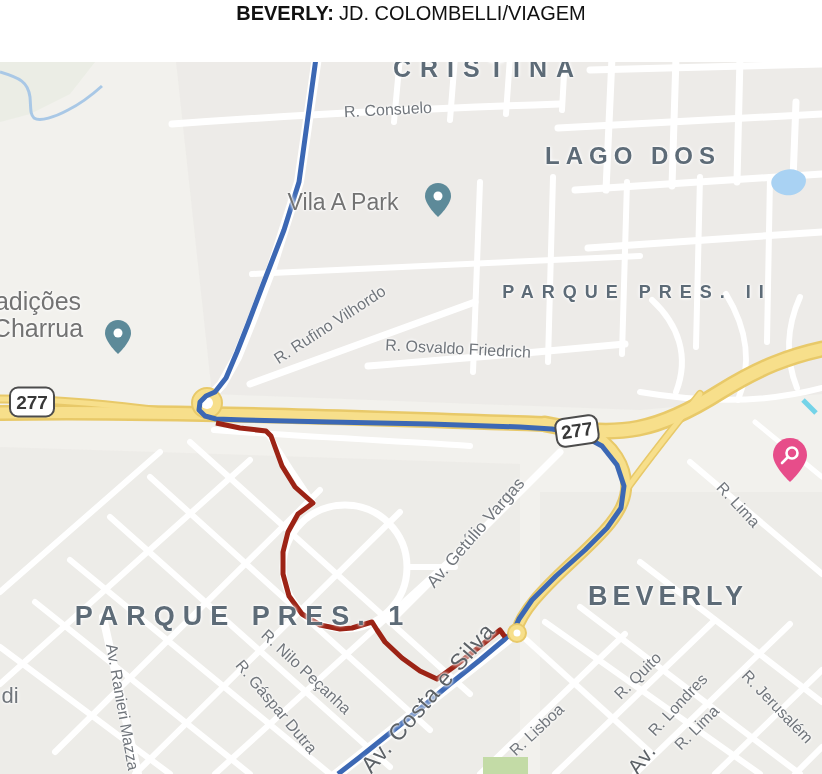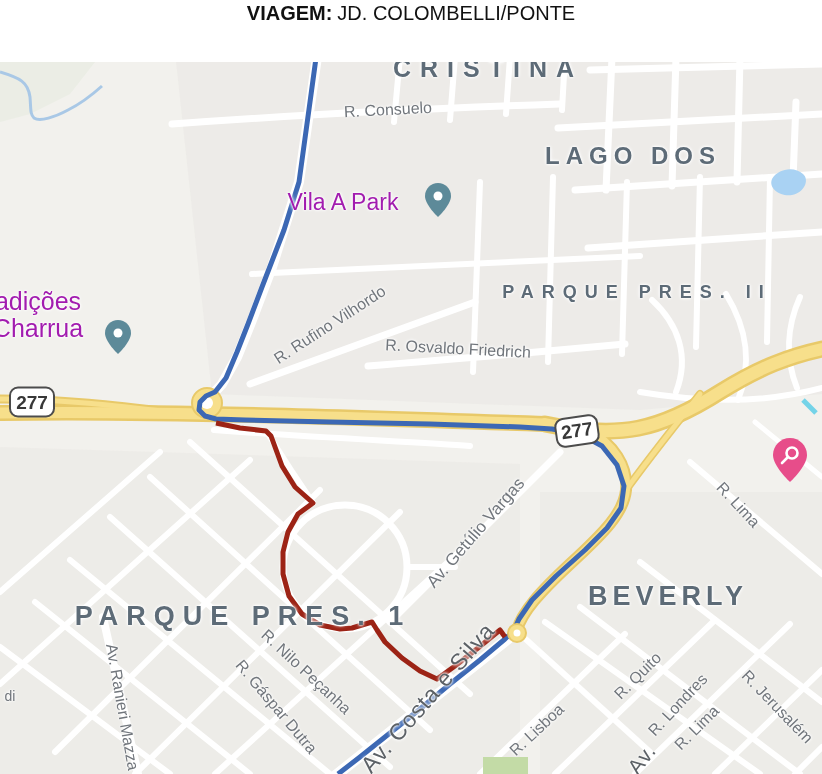--- a/index.html
+++ b/index.html
@@ -12,33 +12,33 @@
   #header .l2{display:block;margin-top:2px;font-size:20px;color:#111;}
   #header .l2 b{font-weight:bold;margin-right:5px;}
   
   #map{position:absolute;left:0;top:62px;width:822px;height:712px;overflow:hidden;
        background:#f2f1ed;}
   #map svg{position:absolute;left:0;top:0;}
   .lbl{position:absolute;white-space:nowrap;transform:translate(-50%,-50%);
        text-shadow:0 0 2px #fff,0 0 3px #fff,0 0 4px #fff;}
   .area{color:#5d6b77;font-weight:bold;text-align:center;}
   .street{color:#71767c;font-size:16px;}
-  .poi-name{color:#a21caf;font-size:23px;}
+  .poi-name{color:#737373;font-size:23px;}
   .big-av{color:#5c6166;font-size:23px;letter-spacing:1px;}
   .shield{position:absolute;transform:translate(-50%,-50%);background:#fff;
           border:2.5px solid #4c4c4c;border-radius:9px;color:#383838;font-weight:bold;
           font-size:19px;text-align:center;box-sizing:border-box;}
   .pin{position:absolute;}
 </style>
 </head>
 <body>
 <div id="page">
 
 <div id="header">
-  <span class="l2"><b>VIAGEM:</b><span>JD. COLOMBELLI/PONTE</span></span>
+  <span class="l2"><b>BEVERLY:</b><span>JD. COLOMBELLI/VIAGEM</span></span>
 </div>
 
 <div id="map">
   <svg width="822" height="712" viewBox="0 0 822 712">
 
     <polygon points="175,-10 822,-10 822,332 640,348 212,332" fill="#e9e8e4" opacity="0.6"></polygon>
     <polygon points="0,385 520,402 520,712 0,712" fill="#e9e8e4" opacity="0.55"></polygon>
     <polygon points="540,430 822,430 822,712 540,712" fill="#e9e8e4" opacity="0.55"></polygon>
     <polygon points="0,0 95,0 70,32 30,52 0,60" fill="#e9ece2" opacity="0.8"></polygon>
 
@@ -128,21 +128,21 @@
   <div class="lbl big-av" style="left:428px;top:636px;transform:translate(-50%,-50%) rotate(-49deg);">Av. Costa e Silva</div>
   <div class="lbl street" style="left:306px;top:610px;transform:translate(-50%,-50%) rotate(43deg);">R. Nilo Peçanha</div>
   <div class="lbl street" style="left:276px;top:645px;transform:translate(-50%,-50%) rotate(50deg);">R. Gáspar Dutra</div>
   <div class="lbl street" style="left:122px;top:645px;transform:translate(-50%,-50%) rotate(80deg);">Av. Ranieri Mazza</div>
   <div class="lbl street" style="left:738px;top:443px;transform:translate(-50%,-50%) rotate(47deg);">R. Lima</div>
   <div class="lbl street" style="left:638px;top:614px;transform:translate(-50%,-50%) rotate(-45deg);">R. Quito</div>
   <div class="lbl street" style="left:678px;top:643px;transform:translate(-50%,-50%) rotate(-47deg);">R. Londres</div>
   <div class="lbl street" style="left:697px;top:666px;transform:translate(-50%,-50%) rotate(-45deg);">R. Lima</div>
   <div class="lbl street" style="left:777px;top:645px;transform:translate(-50%,-50%) rotate(46deg);">R. Jerusalém</div>
   <div class="lbl street" style="left:537px;top:668px;transform:translate(-50%,-50%) rotate(-43deg);">R. Lisboa</div>
-  <div class="lbl street" style="left:10px;top:634px;font-size:14px;">di</div>
+  <div class="lbl street" style="left:10px;top:634px;font-size:22px;">di</div>
   <div class="lbl big-av" style="left:642px;top:697px;font-size:21px;transform:translate(-50%,-50%) rotate(-52deg);">Av.</div>
 
   <div class="lbl poi-name" style="left:343px;top:140px;">Vila A Park</div>
   <div class="pin" style="left:425px;top:121px;">
     <svg width="26" height="34" viewBox="0 0 26 34">
       <path d="M13,0 C5.8,0 0,5.8 0,13 C0,22 13,34 13,34 C13,34 26,22 26,13 C26,5.8 20.2,0 13,0 Z" fill="#5d8a99"></path>
       <circle cx="13" cy="13" r="4.5" fill="#fff"></circle>
     </svg>
   </div>
   <div class="lbl poi-name" style="left:38px;top:253px;transform:translate(-50%,-50%);text-align:center;font-size:25px;line-height:27px;">

